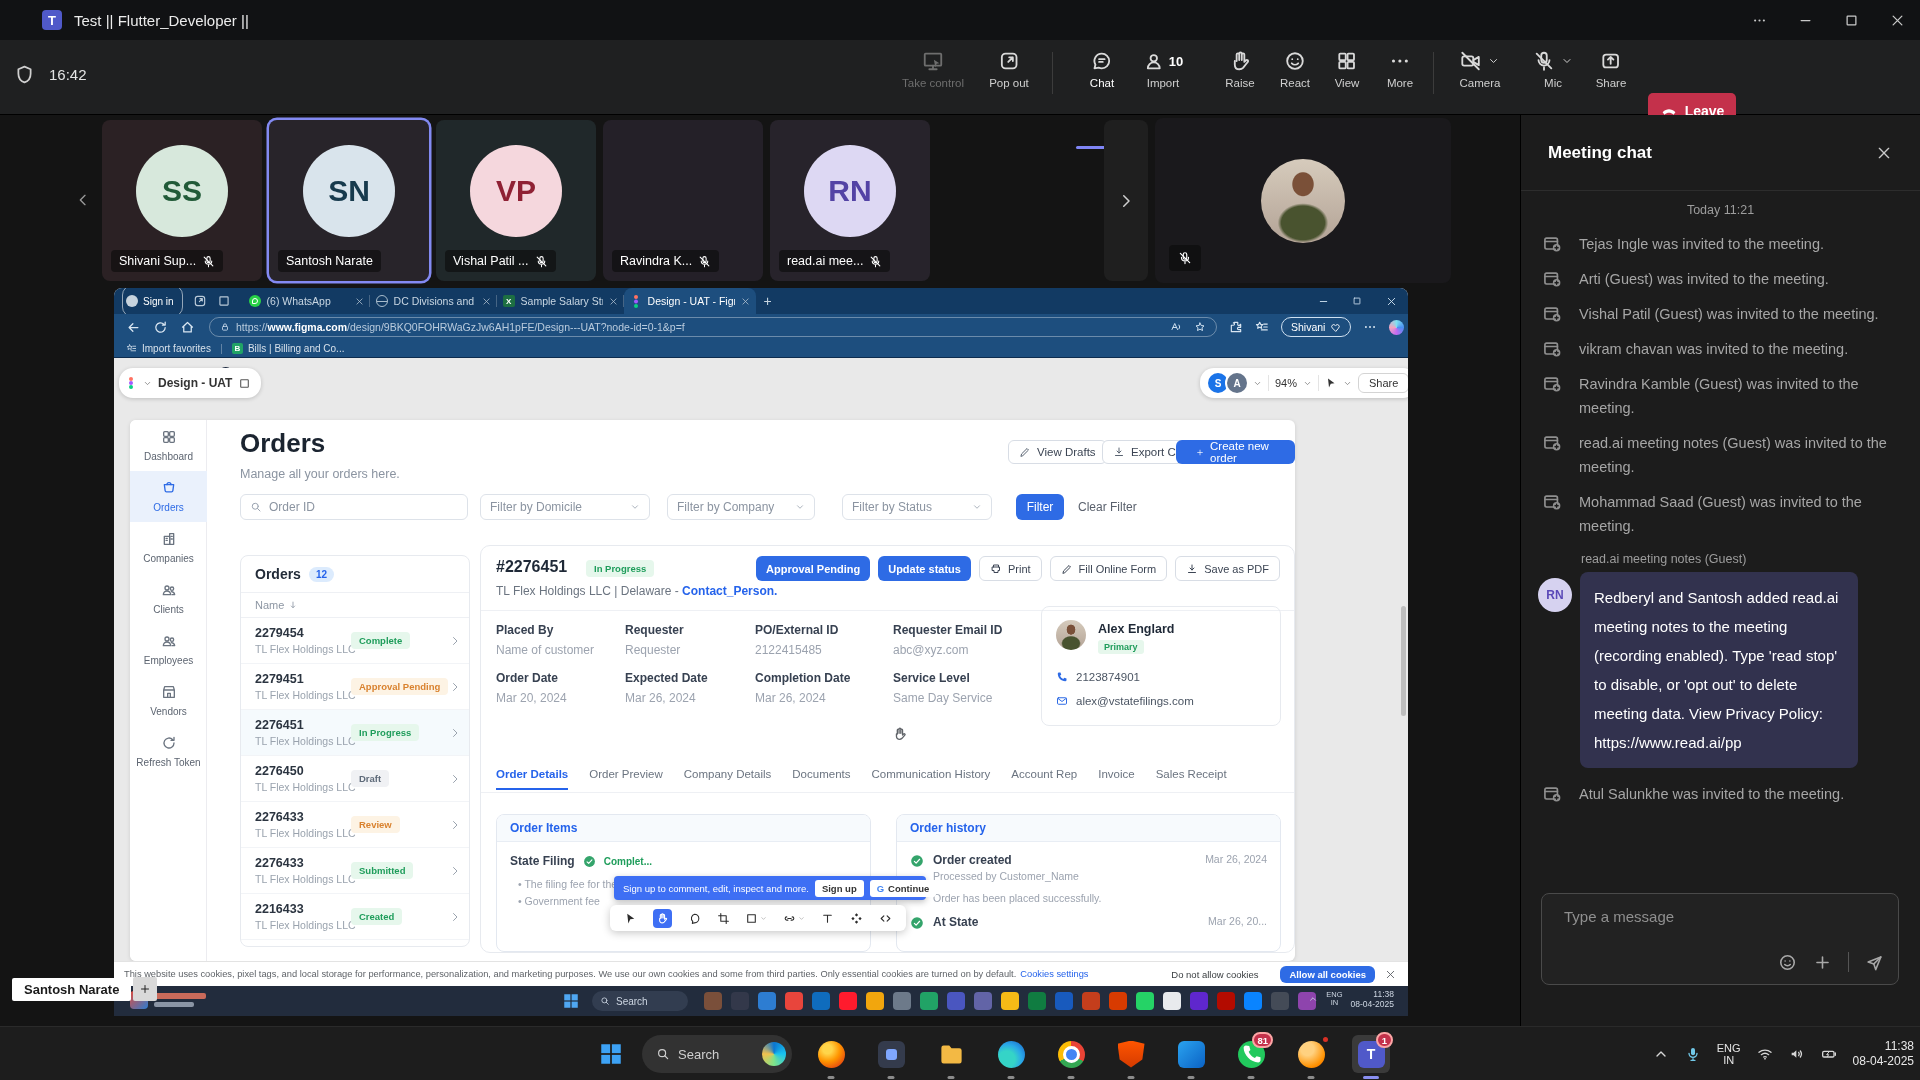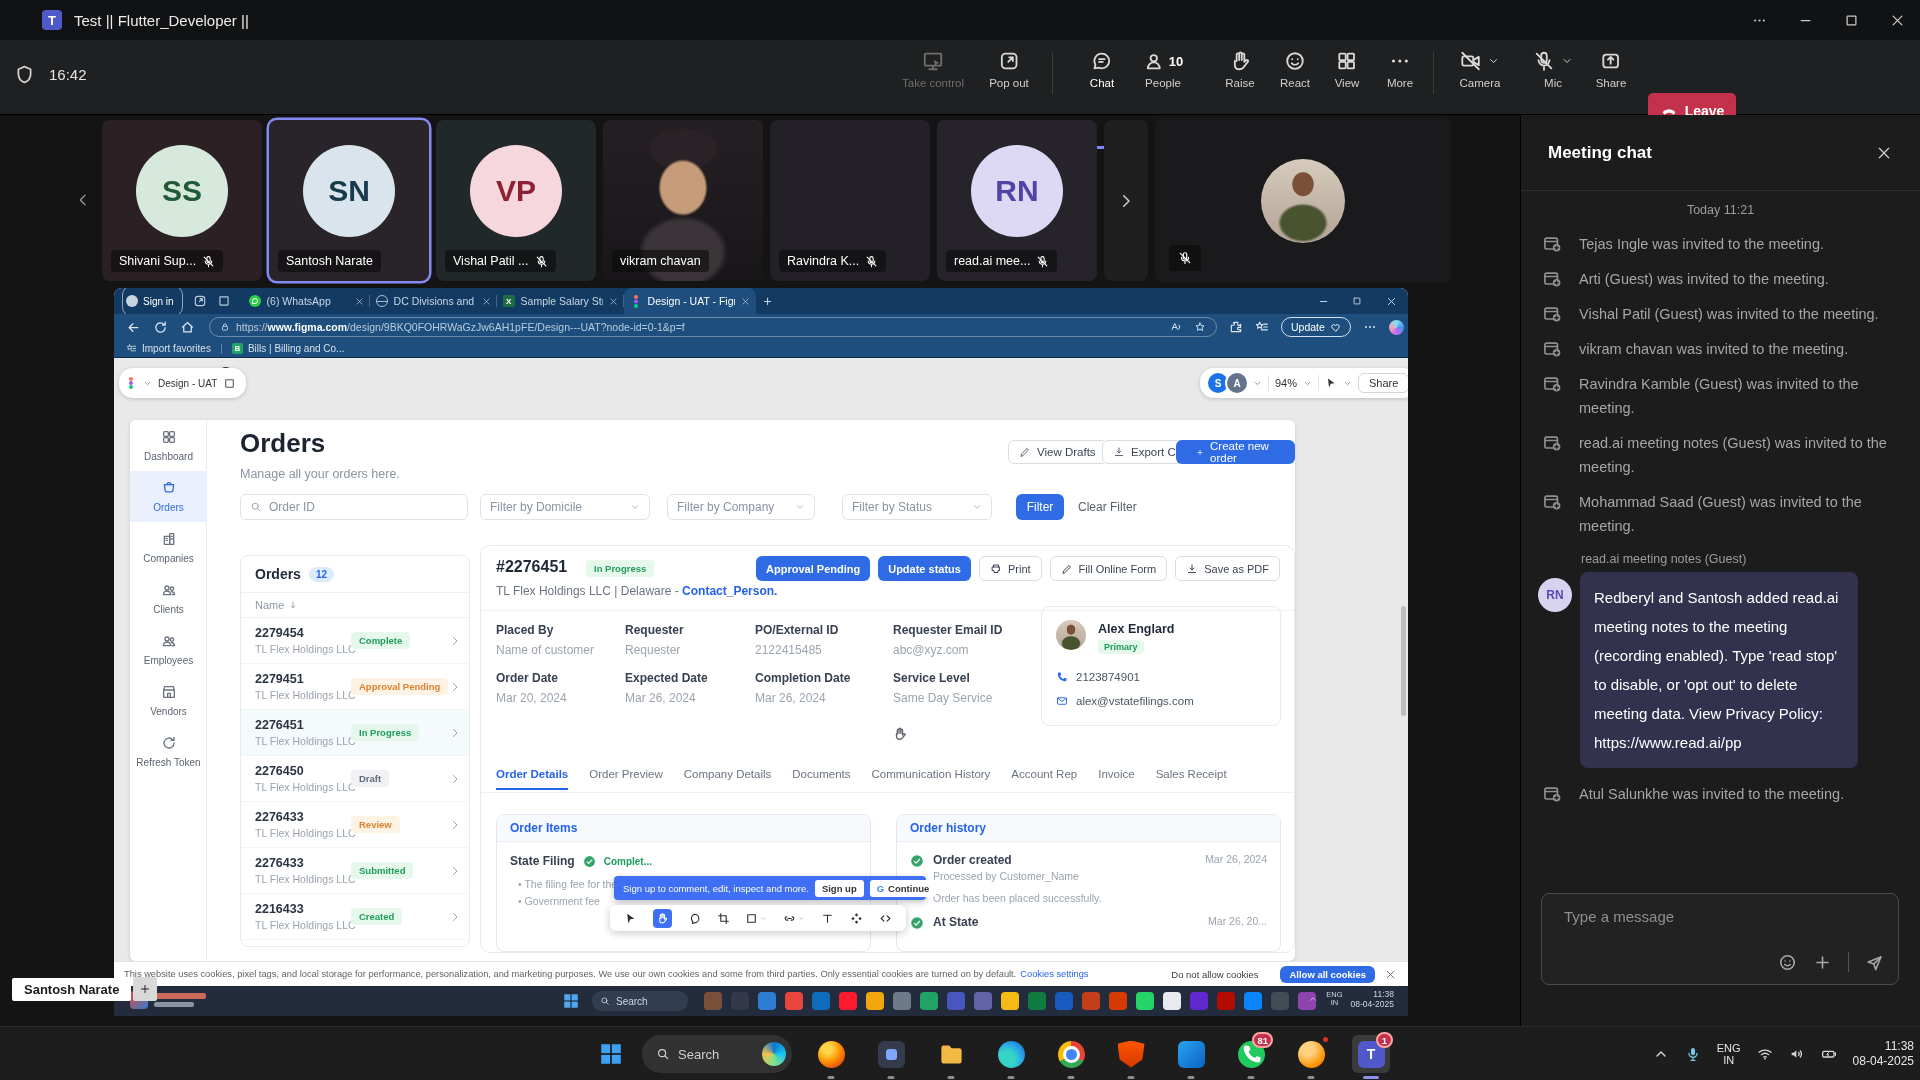--- a/index.html
+++ b/index.html
@@ -92,21 +92,21 @@
   #bkbar .ic{width:11px;height:11px;margin:0 5px 0 12px;color:#c4d4e4}
   #bkbar .bsep{width:1px;height:10px;background:rgba(255,255,255,.3);margin:0 10px}
   .bico{width:11px;height:11px;border-radius:2px;background:#21a366;color:#fff;font-size:8px;font-weight:bold;display:flex;align-items:center;justify-content:center;margin-right:5px}
 
   
   #canvas{position:absolute;left:0;top:70px;width:1294px;height:628px;background:#e9e9e9;overflow:hidden}
   #cglyph{position:absolute;left:104px;top:2px;color:#16243c;font-size:27px;font-weight:bold;line-height:1}
   #cglyph span{display:block;color:#2d7dd2;font-size:12px;font-weight:bold;margin-left:7px;margin-top:-2px}
   .fpill{position:absolute;background:#fff;border-radius:14px;box-shadow:0 1px 4px rgba(0,0,0,.18);display:flex;align-items:center}
   #fpill-left{left:5px;top:10px;height:30px;padding:0 10px;gap:6px}
-  #fpill-left .fname{font-size:10px;font-weight:normal;color:#333}
+  #fpill-left .fname{font-size:12px;font-weight:bold;color:#333}
   .flogo{position:relative;width:8px;height:12px}
   .flogo::before{content:"";position:absolute;left:0;top:0;width:4px;height:4px;border-radius:2px;background:#ff7262;box-shadow:0 4px 0 #a259ff,0 8px 0 #0acf83}
   .cdn{width:9px;height:9px;color:#777}
   .pgico{width:13px;height:13px;color:#555}
   #fpill-right{left:1086px;top:10px;height:30px;padding:0 8px;gap:6px}
   .favat{width:20px;height:20px;border-radius:50%;color:#fff;font-size:10px;font-weight:bold;display:flex;align-items:center;justify-content:center}
   .favat.a1{background:#1a73e8}
   .favat.a2{background:#64748b;margin-left:-7px;box-shadow:0 0 0 2px #fff}
   .fz{font-size:11px;color:#333}
   .fdiv{width:1px;height:16px;background:#e4e4e4}
@@ -369,21 +369,21 @@
     <div class="mitem" style="left:1163px">
       <span class="prow">
           <span class="ic">
             <svg viewBox="0 0 24 24" width="100%" height="100%" fill="none" stroke="currentColor" stroke-width="2" stroke-linecap="round" stroke-linejoin="round">
               <circle cx="12" cy="9" r="3.5"></circle>
               <path d="M5.5 20a6.5 6.5 0 0 1 13 0z"></path>
             </svg>
           </span>
           <span class="pcount">10</span>
         </span>
-      <span class="lbl">People</span>
+      <span class="lbl">Import</span>
     </div>
     <div class="mitem" style="left:1240px">
       <span class="ic">
           <svg viewBox="0 0 24 24" width="100%" height="100%" fill="none" stroke="currentColor" stroke-width="2" stroke-linecap="round" stroke-linejoin="round">
             <path d="M8 12V5a1.4 1.4 0 0 1 2.8 0v6M10.8 11V4a1.4 1.4 0 0 1 2.8 0v7M13.6 11V5a1.4 1.4 0 0 1 2.8 0v8l1.8-1.8a1.3 1.3 0 0 1 1.9 1.9L15 19.5c-1 1-2.2 1.5-4 1.5-3 0-5-2-5-5v-4"></path>
           </svg>
         </span>
       <span class="lbl">Raise</span>
     </div>
     <div class="mitem" style="left:1295px">
@@ -514,28 +514,20 @@
           <span>Vishal Patil ...</span>
           <span class="ic">
             <svg viewBox="0 0 24 24" width="100%" height="100%" fill="none" stroke="currentColor" stroke-width="2" stroke-linecap="round" stroke-linejoin="round">
               <path d="M4 4l16 16"></path>
               <rect x="9" y="3" width="6" height="11" rx="3"></rect>
               <path d="M6 11a6 6 0 0 0 12 0M12 19v2.5"></path>
             </svg>
           </span>
         </div>
       </div>
-      <div class="tile" style="--tbg: #1d1a1d;">
-        <div class="photo"></div>
-
-        <div class="namepill">
-          <span>vikram chavan</span>
-
-        </div>
-      </div>
       <div class="tile" style="--tbg: #242028; --abg: #e5e1f3; --afg: #4c4193;">
 
         <div class="namepill">
           <span>Ravindra K...</span>
           <span class="ic">
             <svg viewBox="0 0 24 24" width="100%" height="100%" fill="none" stroke="currentColor" stroke-width="2" stroke-linecap="round" stroke-linejoin="round">
               <path d="M4 4l16 16"></path>
               <rect x="9" y="3" width="6" height="11" rx="3"></rect>
               <path d="M6 11a6 6 0 0 0 12 0M12 19v2.5"></path>
             </svg>
@@ -705,21 +697,21 @@
             <path d="M9 4h6v3.5a2 2 0 1 0 4 0H20v5h-3.5a2 2 0 1 0 0 4H20V20H4V9h3.5a2 2 0 1 0 0-4H9z"></path>
           </svg>
         </span>
       <span class="brx">
           <svg viewBox="0 0 24 24" width="100%" height="100%" fill="none" stroke="currentColor" stroke-width="2" stroke-linecap="round" stroke-linejoin="round">
             <path d="M8 4l1.7 3.4 3.8.5-2.8 2.6.7 3.8L8 12.5 4.6 14.3l.7-3.8L2.5 7.9l3.8-.5z"></path>
             <path d="M15 7h6M15 12h6M11 17h10"></path>
           </svg>
         </span>
       <div id="update-pill">
-        <span>Update</span>
+        <span>Shivani</span>
         <span class="ic">
             <svg viewBox="0 0 24 24" width="100%" height="100%" fill="none" stroke="currentColor" stroke-width="2" stroke-linecap="round" stroke-linejoin="round">
               <path d="M12 20l-7-7a4.2 4.2 0 0 1 6-6l1 1 1-1a4.2 4.2 0 0 1 6 6z"></path>
             </svg>
           </span>
       </div>
       <span class="brx">
           <svg viewBox="0 0 24 24" width="100%" height="100%" fill="currentColor">
             <circle cx="5" cy="12" r="1.7"></circle>
             <circle cx="12" cy="12" r="1.7"></circle>

